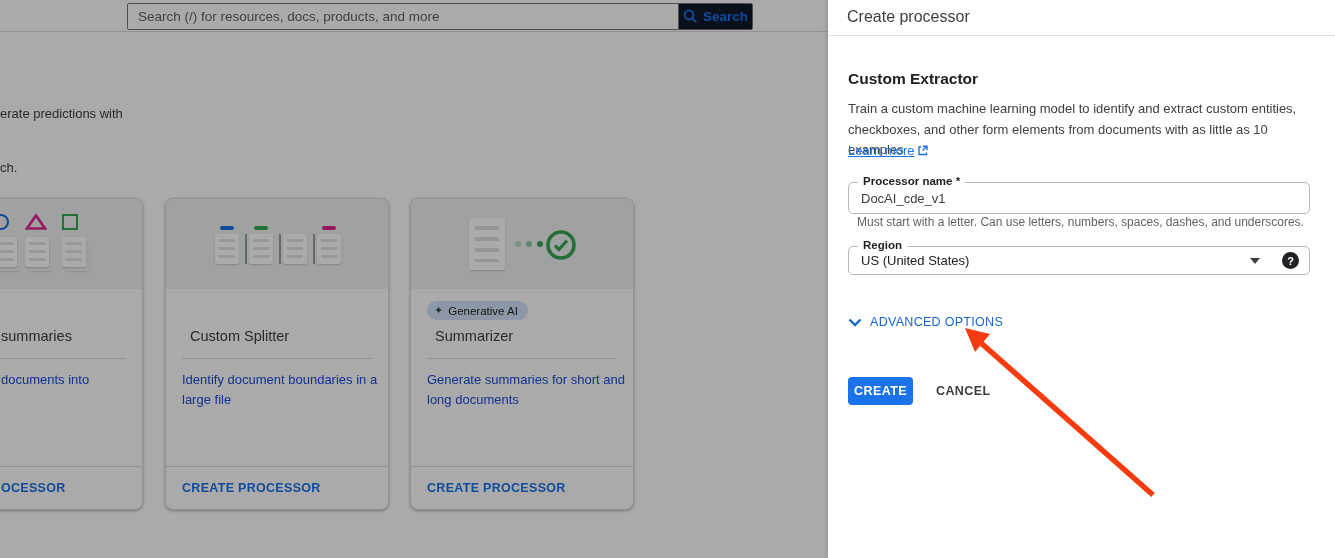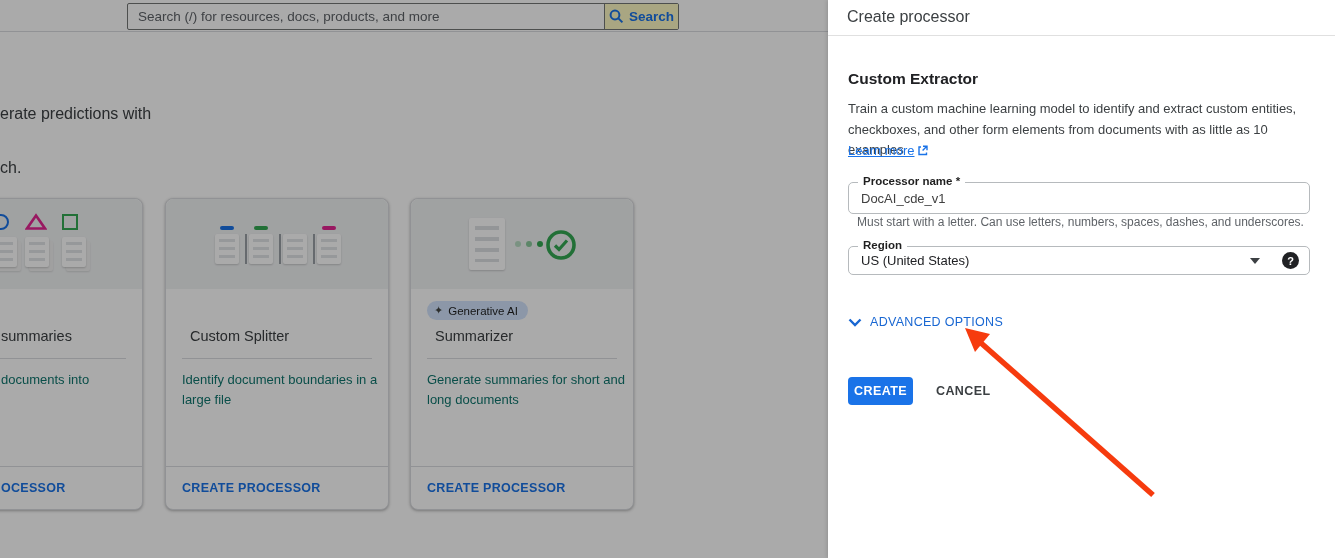--- a/index.html
+++ b/index.html
@@ -2,36 +2,36 @@
 <html><head>
 <meta charset="utf-8">
 <style>
   * { box-sizing: border-box; margin: 0; padding: 0; }
   html,body { width:1335px; height:558px; background:#fff; }
   body { font-family:"Liberation Sans","DejaVu Sans",sans-serif; color:#202124; }
   #viewport { position:relative; width:1335px; height:558px; overflow:hidden; background:#fff; }
 
   
   .topbar { position:absolute; left:0; top:0; width:828px; height:32px; background:#fff; border-bottom:1px solid #dadce0; }
-  .searchbox { position:absolute; left:127px; top:3px; width:552px; height:27px; display:flex; border:1px solid #747775; border-radius:2px; background:#fff; }
+  .searchbox { position:absolute; left:127px; top:3px; width:626px; height:27px; display:flex; border:1px solid #747775; border-radius:2px; background:#fff; }
   .searchbox input { flex:1; border:0; outline:none; background:transparent; font:13.5px "Liberation Sans","DejaVu Sans",sans-serif; color:#3c4043; padding:0 10px; }
   .searchbox input::placeholder { color:#5f6368; opacity:1; }
-  .search-btn { width:74px; border-left:1px solid #747775; display:flex; align-items:center; justify-content:center; gap:5px; cursor:pointer; background:#fef9c3; }
+  .search-btn { width:74px; border-left:1px solid #747775; display:flex; align-items:center; justify-content:center; gap:5px; cursor:pointer; background:#0f172a; }
   .search-btn span { color:#1a73e8; font-size:13.5px; font-weight:bold; }
 
   
-  .intro-frag { position:absolute; left:0; font-size:16px; color:#3c4043; line-height:22px; }
+  .intro-frag { position:absolute; left:0; font-size:13px; color:#3c4043; line-height:22px; }
 
   .card { position:absolute; top:198px; width:224px; height:312px; background:#fff; border:1px solid #dadce0; border-radius:8px; box-shadow:0 1px 3px rgba(0,0,0,0.3); }
   .card-icon-area { position:absolute; left:0; top:0; right:0; height:90px; background:#f1f3f4; border-radius:8px 8px 0 0; }
   .card-badge { position:absolute; top:102px; left:16px; height:19px; padding:0 10px 0 7px; background:#d2e3fc; border-radius:10px; display:flex; align-items:center; gap:5px; font-size:11.5px; color:#1f1f1f; }
   .card-badge .sparkle { font-size:11px; color:#444746; }
   .card-title { position:absolute; top:129px; left:24px; font-size:14.5px; color:#3c4043; white-space:nowrap; }
   .card-divider { position:absolute; top:159px; left:16px; right:16px; height:1px; background:#dadce0; }
-  .card-desc { position:absolute; top:171px; left:16px; right:6px; font-size:13px; line-height:20px; color:#0f766e; }
+  .card-desc { position:absolute; top:171px; left:16px; right:6px; font-size:13px; line-height:20px; color:#1d4ed8; }
   .card-footer { position:absolute; left:0; right:0; bottom:0; height:43px; border-top:1px solid #dadce0; display:flex; align-items:center; cursor:pointer; }
   .card-footer span { margin-left:16px; color:#1a73e8; font-weight:bold; font-size:12.5px; letter-spacing:0.3px; white-space:nowrap; }
   .frag { left:81px !important; margin-left:0 !important; position:absolute; }
 
   
   .mini-doc { position:absolute; width:24px; height:30px; background:#fff; border-radius:2px; box-shadow:0 1px 2px rgba(0,0,0,0.18); }
   .mini-doc .lines { position:absolute; left:4px; right:4px; top:5px; bottom:5px;
       background:repeating-linear-gradient(#e1e4e8 0 3px, transparent 3px 8px); }
   .tab { position:absolute; top:-8px; left:5px; width:14px; height:4px; border-radius:2px; }
   .sep { position:absolute; width:2px; height:30px; background:#9aa0a6; }

